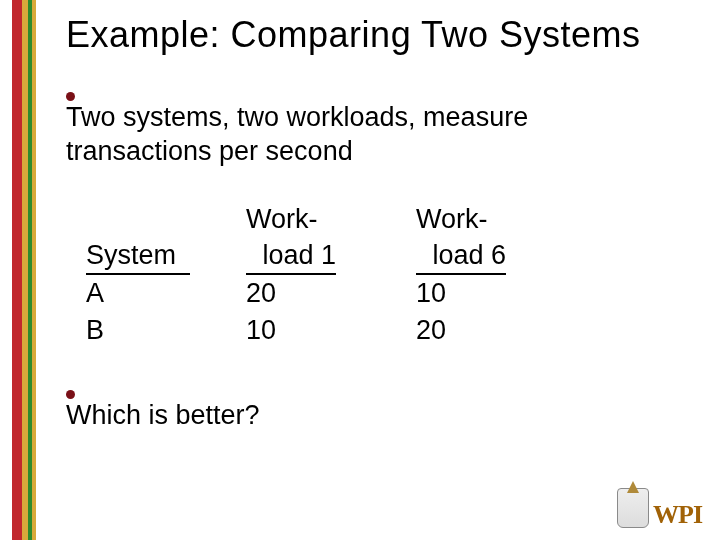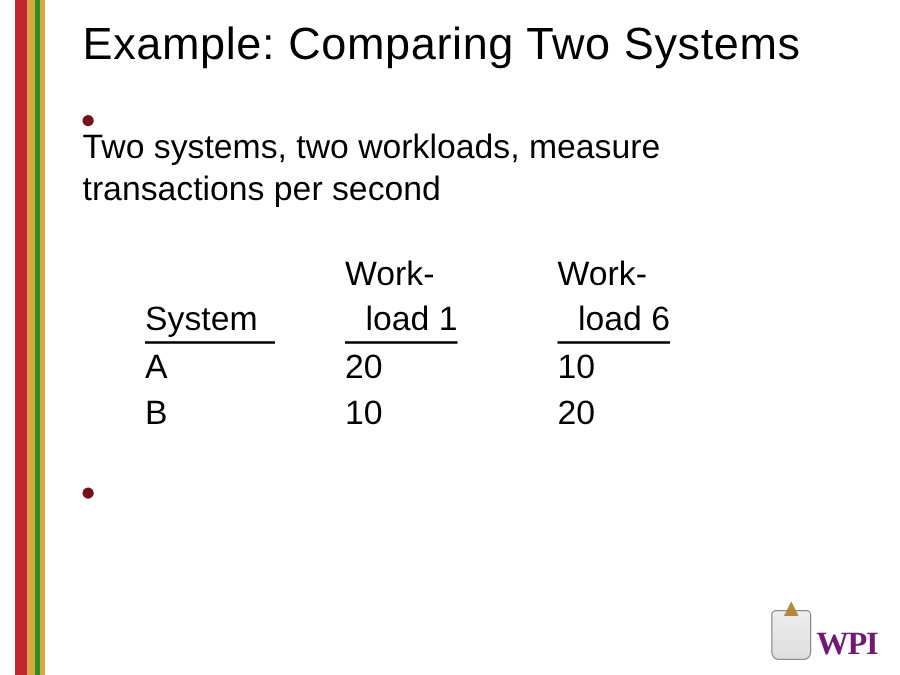--- a/index.html
+++ b/index.html
@@ -70,21 +70,21 @@
   }
 
   .table-wrap {
     margin: 32px 0 28px 38px;
     font-size: 27px;
     line-height: 1.35;
   }
   .trow {
     display: flex;
   }
-  .c1 { width: 160px; margin-left: 30px; }
+  .c1 { width: 160px; }
   .c2 { width: 170px; }
   .c3 { width: 170px; }
   .hdr .c1, .hdr .c2, .hdr .c3 {
     position: relative;
   }
   .uline {
     border-bottom: 2px solid #000;
     display: inline-block;
     padding-bottom: 0px;
   }
@@ -113,21 +113,21 @@
     left: 9px; top: -8px;
     width: 12px; height: 12px;
     background: #b08a3a;
     clip-path: polygon(50% 0, 100% 100%, 0 100%);
   }
   .logo .wpi {
     font-family: Georgia, "Times New Roman", serif;
     font-weight: bold;
     font-size: 26px;
     letter-spacing: -1px;
-    color: #701a75;
+    color: #a16207;
     line-height: 1;
   }
 </style>
 </head>
 <body>
 
 <div class="left-stripe">
   <div class="stripe red"></div>
   <div class="stripe gold1"></div>
   <div class="stripe green"></div>
@@ -165,20 +165,21 @@
     <div class="trow">
       <div class="c1">B</div>
       <div class="c2">10</div>
       <div class="c3">20</div>
     </div>
   </div>
 
   <div class="bullets">
     <div class="bullet-row">
       <div class="dot"></div>
+      <div class="bullet-text">Which is better?</div>
     </div>
   </div>
 
 </div>
 
 <div class="logo">
   <div class="seal"></div>
   <div class="wpi">WPI</div>
 </div>
 

